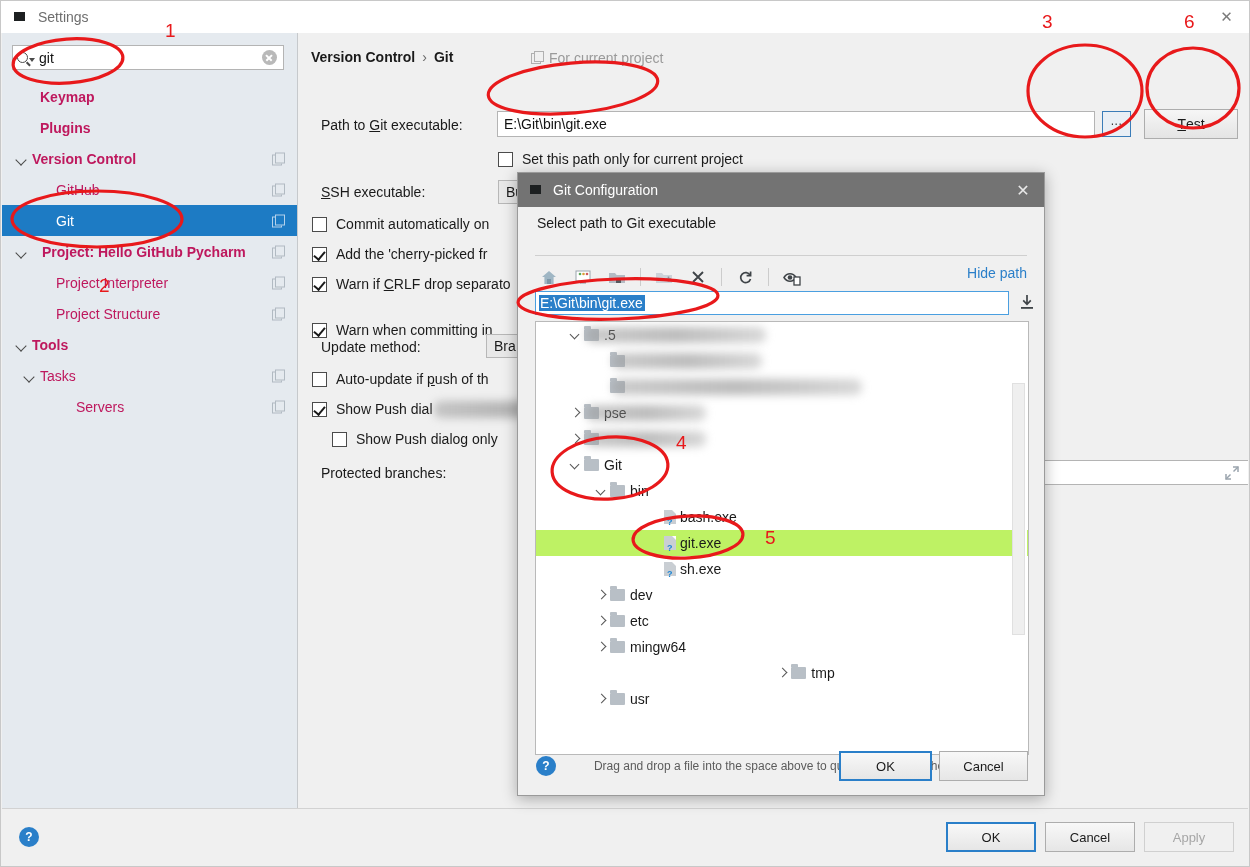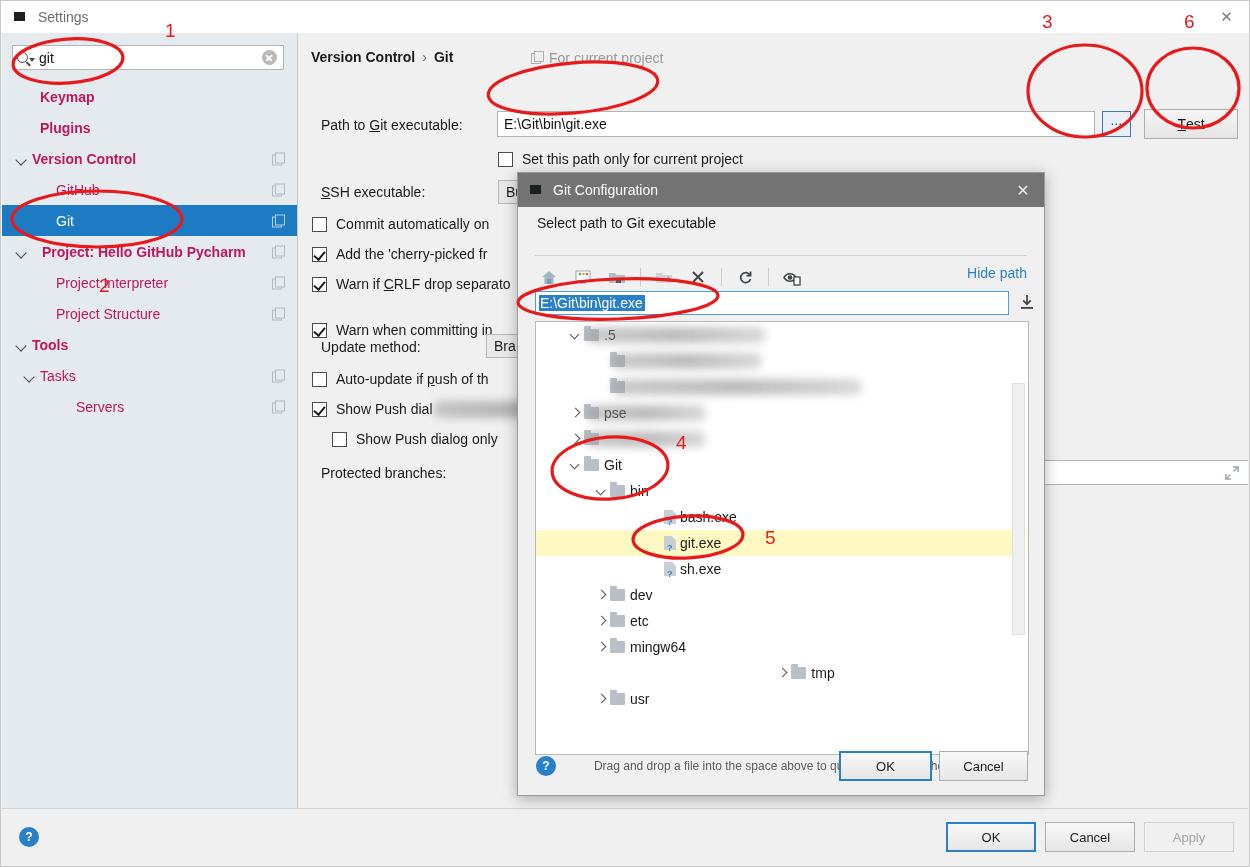--- a/index.html
+++ b/index.html
@@ -295,21 +295,21 @@
   }
   #gd-tree {
     position: absolute; left: 17px; top: 148px; width: 494px; height: 434px;
     background: #ffffff; border: 1px solid #b9b9b9; box-sizing: border-box;
     overflow: hidden;
   }
   .t-row {
     height: 26px; display:flex; align-items:center; font-size: 14px; color:#1a1a1a;
     position: relative; white-space: nowrap;
   }
-  .t-row.sel { background: #fef9c3; }
+  .t-row.sel { background: #bef264; }
   .t-chev {
     width: 16px; height: 16px; position: relative; flex:none;
   }
   .t-chev.right::before {
     content:""; position:absolute; left:4px; top:4px; width:6px;height:6px;
     border-right:1.8px solid #555;border-top:1.8px solid #555; transform: rotate(45deg);
   }
   .t-chev.down::before {
     content:""; position:absolute; left:3px; top:4px; width:6px;height:6px;
     border-right:1.8px solid #555;border-bottom:1.8px solid #555; transform: rotate(45deg);

